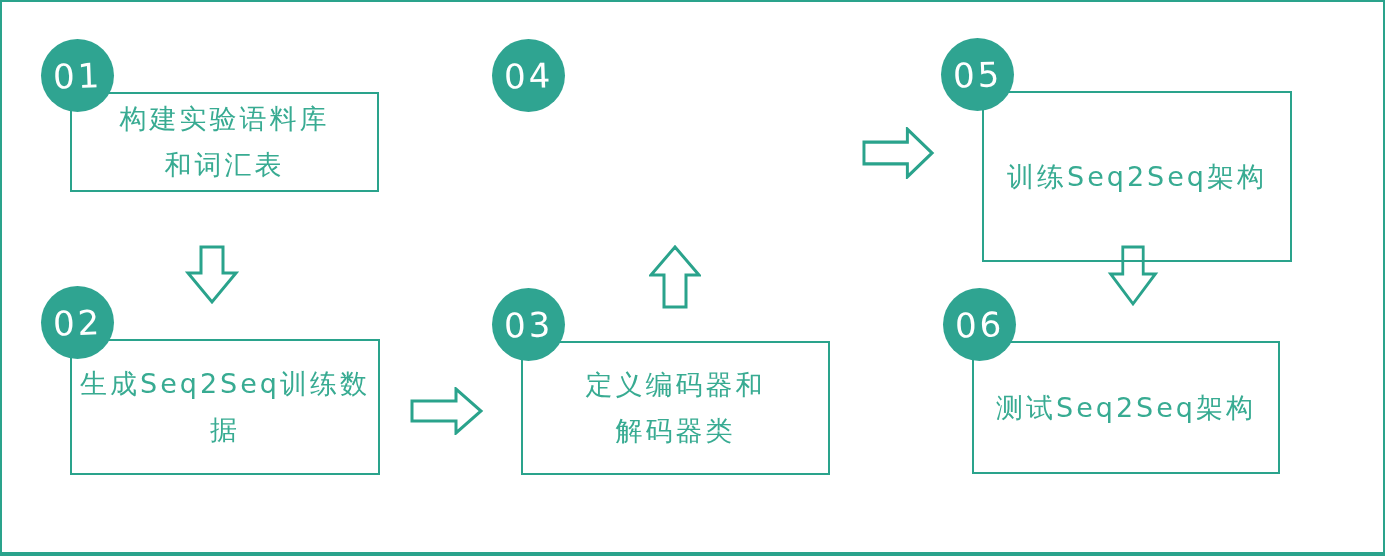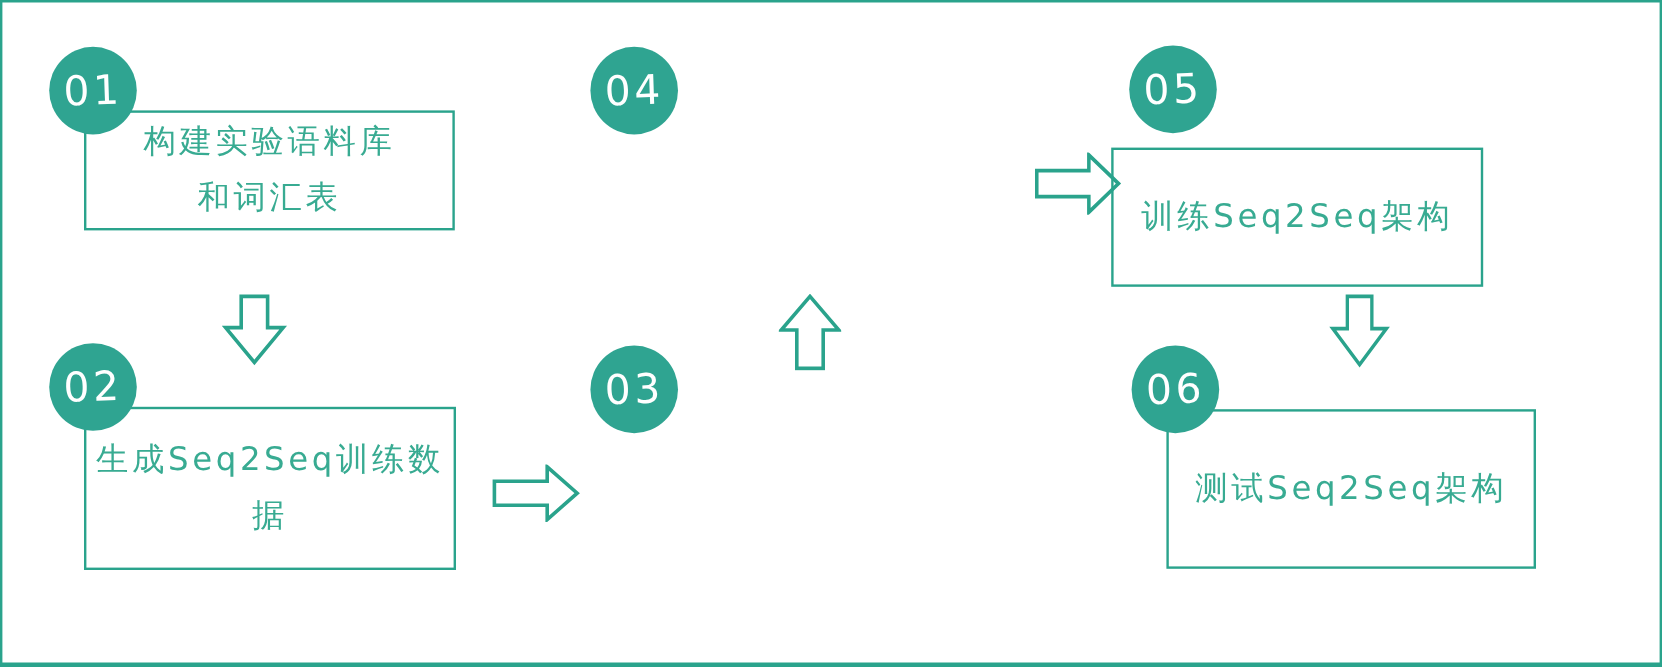--- a/index.html
+++ b/index.html
@@ -54,21 +54,21 @@
     fill:none;
     stroke:var(--accent);
     stroke-width:3;
     stroke-linejoin:miter;
   }
   
   .box-1{left:68px;top:90px;width:309px;height:100px;}
   .box-2{left:68px;top:337px;width:310px;height:136px;justify-content:center;}
   .box-3{left:519px;top:339px;width:309px;height:134px;}
   .box-4{left:519px;top:90px;width:309px;height:132px;}
-  .box-5{left:924px;top:89px;width:310px;height:116px;margin-top:32px;}
+  .box-5{left:980px;top:89px;width:310px;height:171px;}
   .box-6{left:970px;top:339px;width:308px;height:133px;justify-content:center;}
 
   .circle-1{left:39px;top:37px;}
   .circle-2{left:39px;top:284px;}
   .circle-3{left:490px;top:286px;}
   .circle-4{left:490px;top:37px;}
   .circle-5{left:939px;top:36px;}
   .circle-6{left:941px;top:286px;}
 
   .arrow-1{left:182px;top:243px;width:56px;height:60px;}
@@ -81,20 +81,24 @@
 <body>
 
 <div class="canvas">
 
   <div class="step-box box-1">
     <div class="step-label">构建实验语料库
 和词汇表</div>
   </div>
   <div class="step-box box-2">
     <div class="step-label">生成Seq2Seq训练数据</div>
+  </div>
+  <div class="step-box box-3">
+    <div class="step-label">定义编码器和
+解码器类</div>
   </div>
   <div class="step-box box-5">
     <div class="step-label">训练Seq2Seq架构</div>
   </div>
   <div class="step-box box-6">
     <div class="step-label">测试Seq2Seq架构</div>
   </div>
 
   <div class="step-circle circle-1">
     <span class="step-number">01</span>

